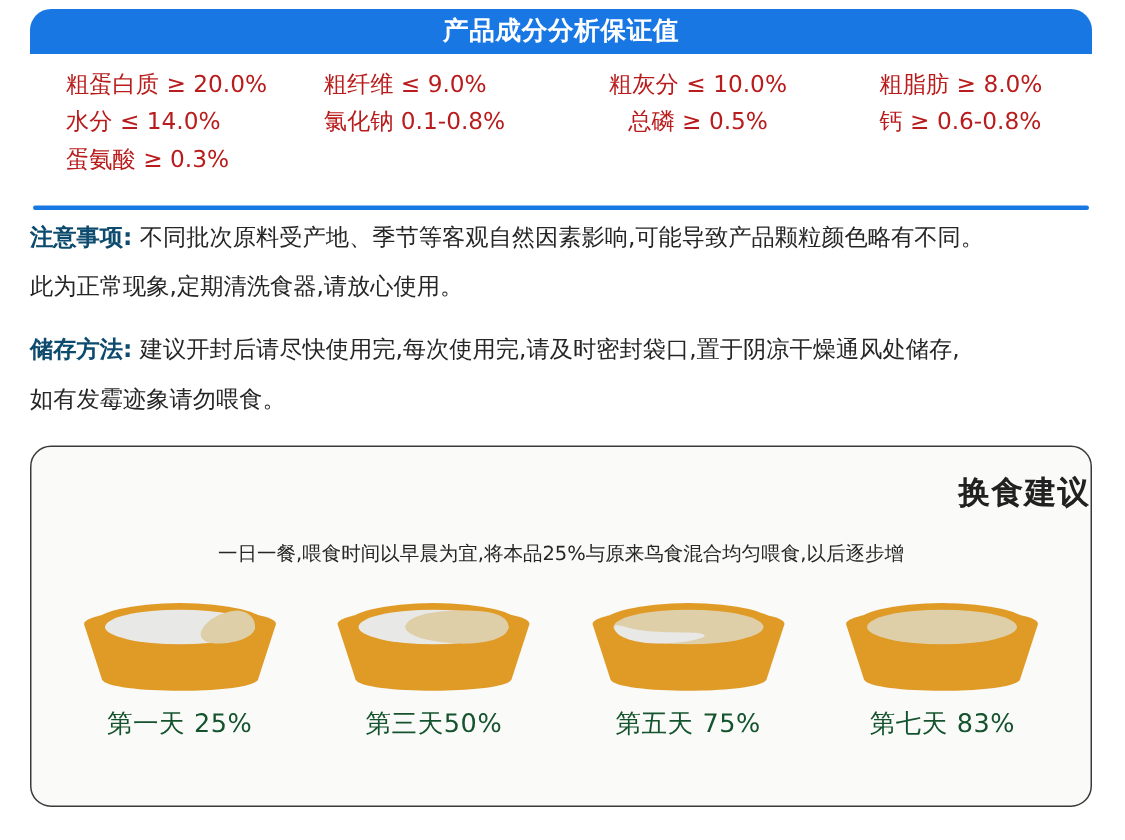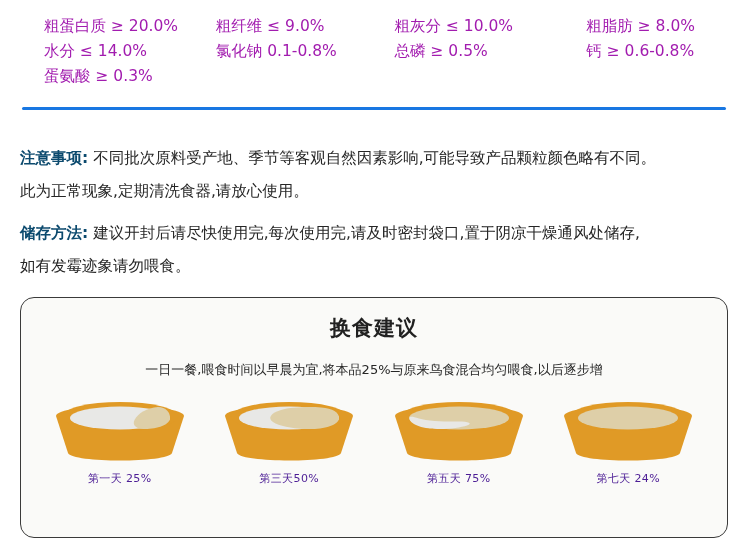--- a/index.html
+++ b/index.html
@@ -43,26 +43,26 @@
   .nutrition-cols {
     display: flex;
     width: 100%;
   }
   .nut-col {
     flex: 1 1 0;
     padding-left: 24px;
     box-sizing: border-box;
   }
   .nut-col.col-2 { padding-left: 30px; }
-  .nut-col.col-3 { padding-left: 37px; }
+  .nut-col.col-3 { padding-left: 37px; text-align: center; }
   .nut-col.col-4 { padding-left: 50px; }
   .nut-item {
     font-size: 15.5px;
     line-height: 25px;
-    color: #a21caf;
+    color: #b91c1c;
     white-space: nowrap;
   }
   .nutrition-rule {
     position: absolute;
     left: 2px;
     right: 2px;
     bottom: -4px;
     height: 3px;
     background: #1877E2;
     border-radius: 2px;
@@ -94,21 +94,21 @@
     left: 20px;
     top: 297px;
     width: 708px;
     height: 241px;
     box-sizing: border-box;
     border: 1.4px solid #3a3a3a;
     border-radius: 14px;
     background: #FAFAF8;
   }
   .feeding-title {
-    text-align: center;
+    text-align: right;
     font-size: 21px;
     font-weight: bold;
     color: #212121;
     margin-top: 16px;
     letter-spacing: 1px;
   }
   .feeding-text {
     margin: 12px 26px 0 26px;
     text-align: center;
     font-size: 13px;
@@ -125,29 +125,30 @@
   .bowl-cell {
     flex: 1 1 0;
     text-align: center;
   }
   .bowl-svg {
     display: block;
     margin: 0 auto;
   }
   .bowl-label {
     margin-top: 4px;
-    font-size: 11px;
-    color: #4c1d95;
+    font-size: 17px;
+    color: #14532d;
     letter-spacing: 0.4px;
   }
 </style>
 </head>
 <body>
 
 <div class="nutrition-panel">
+  <div class="nutrition-header">产品成分分析保证值</div>
   <div class="nutrition-body">
     <div class="nutrition-cols">
 
       <div class="nut-col col-1">
         <div class="nut-item">粗蛋白质 ≥ 20.0%</div>
         <div class="nut-item">水分 ≤ 14.0%</div>
         <div class="nut-item">蛋氨酸 ≥ 0.3%</div>
       </div>
 
       <div class="nut-col col-2">
@@ -223,17 +224,17 @@
       </svg>
       <div class="bowl-label">第五天 75%</div>
     </div>
 
     <div class="bowl-cell">
       <svg class="bowl-svg" width="144" height="72" viewBox="0 0 144 72">
         <path d="M8 21 C8 8,136 8,136 21 L124 58 C120 68,24 68,20 58 Z" fill="#E09A26"></path>
         <ellipse cx="72" cy="21.5" rx="58" ry="14.5" fill="#E09A26"></ellipse>
         <ellipse cx="72" cy="23" rx="50" ry="11.5" fill="#DECFA8"></ellipse>
       </svg>
-      <div class="bowl-label">第七天 24%</div>
+      <div class="bowl-label">第七天 83%</div>
     </div>
 
   </div>
 </div>
 
 </body></html>

